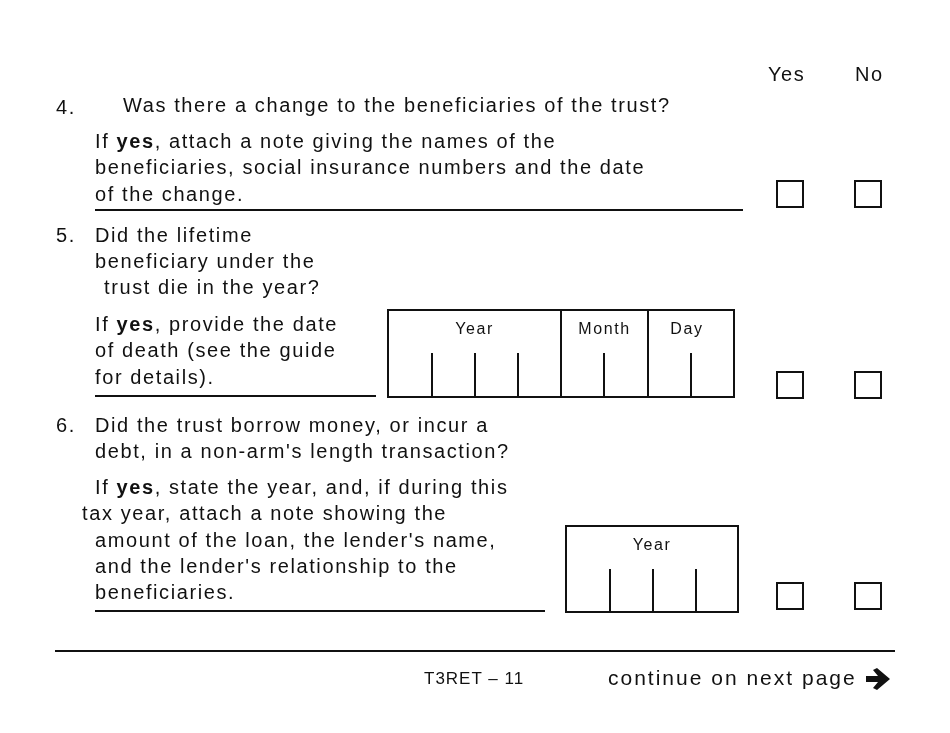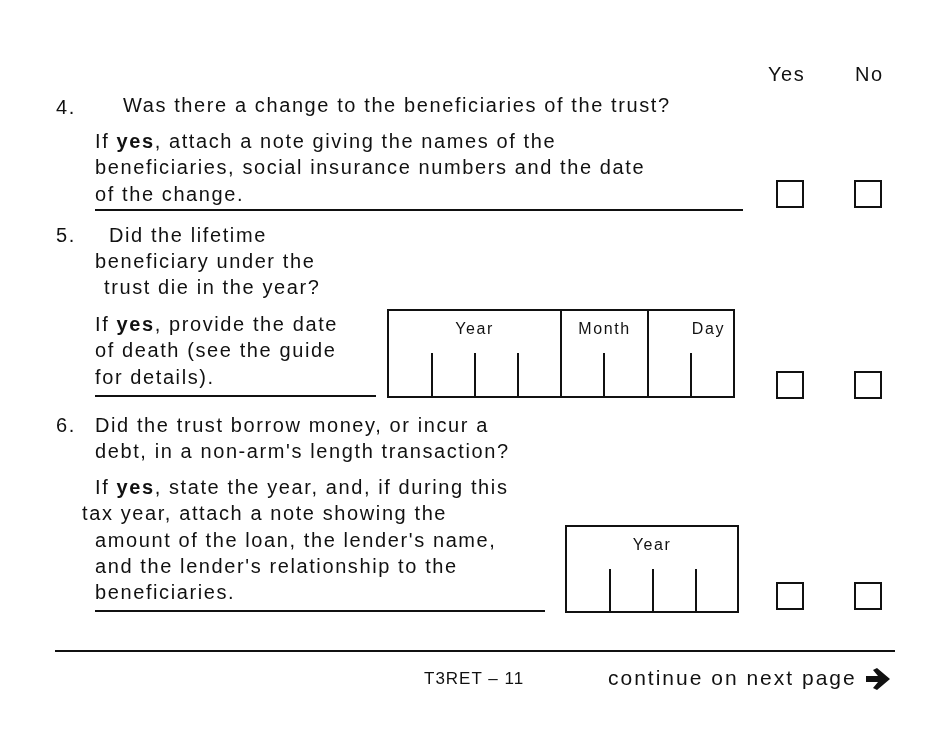--- a/index.html
+++ b/index.html
@@ -29,34 +29,34 @@
   <div class="abs txt" style="left:95px; top:128px;"><span>If </span><b>yes</b><span>, attach a note giving the names of the</span></div>
   <div class="abs txt" style="left:95px; top:154px;">beneficiaries, social insurance numbers and the date</div>
   <div class="abs txt" style="left:95px; top:181px;">of the change.</div>
   <div class="hr" style="left:95px; top:209px; width:648px;"></div>
   <div class="cb" style="left:776px; top:180px;"></div>
   <div class="cb" style="left:854px; top:180px;"></div>
 </div>
 
 <div>
   <div class="abs txt" style="left:56px; top:222px;">5.</div>
-  <div class="abs txt" style="left:109px; top:222px;text-align:center;">Did the lifetime</div>
+  <div class="abs txt" style="left:95px; top:222px;text-align:center;">Did the lifetime</div>
   <div class="abs txt" style="left:95px; top:248px;">beneficiary under the</div>
   <div class="abs txt" style="left:104px; top:274px;">trust die in the year?</div>
   <div class="abs txt" style="left:95px; top:311px;text-align:right;"><span>If </span><b>yes</b><span>, provide the date</span></div>
   <div class="abs txt" style="left:95px; top:337px;">of death (see the guide</div>
   <div class="abs txt" style="left:95px; top:364px;">for details).</div>
   <div class="hr" style="left:95px; top:395px; width:281px;"></div>
 
   <div class="datebox" style="left:387px; top:309px; width:348px; height:89px;">
     <div class="vline" style="left:171px; top:0; height:85px;"></div>
     <div class="vline" style="left:258px; top:0; height:85px;"></div>
     <div class="lbl" style="left:0; top:9px; width:171px;">Year</div>
     <div class="lbl" style="left:173px; top:9px; width:85px;">Month</div>
-    <div class="lbl" style="left:260px; top:9px; width:76px;text-align:right;">Day</div>
+    <div class="lbl" style="left:260px; top:9px; width:76px;">Day</div>
     <div class="vline" style="left:42px; top:42px; height:43px;"></div>
     <div class="vline" style="left:85px; top:42px; height:43px;"></div>
     <div class="vline" style="left:128px; top:42px; height:43px;"></div>
     <div class="vline" style="left:214px; top:42px; height:43px;"></div>
     <div class="vline" style="left:301px; top:42px; height:43px;"></div>
   </div>
 
   <div class="cb" style="left:776px; top:371px;"></div>
   <div class="cb" style="left:854px; top:371px;"></div>
 </div>

